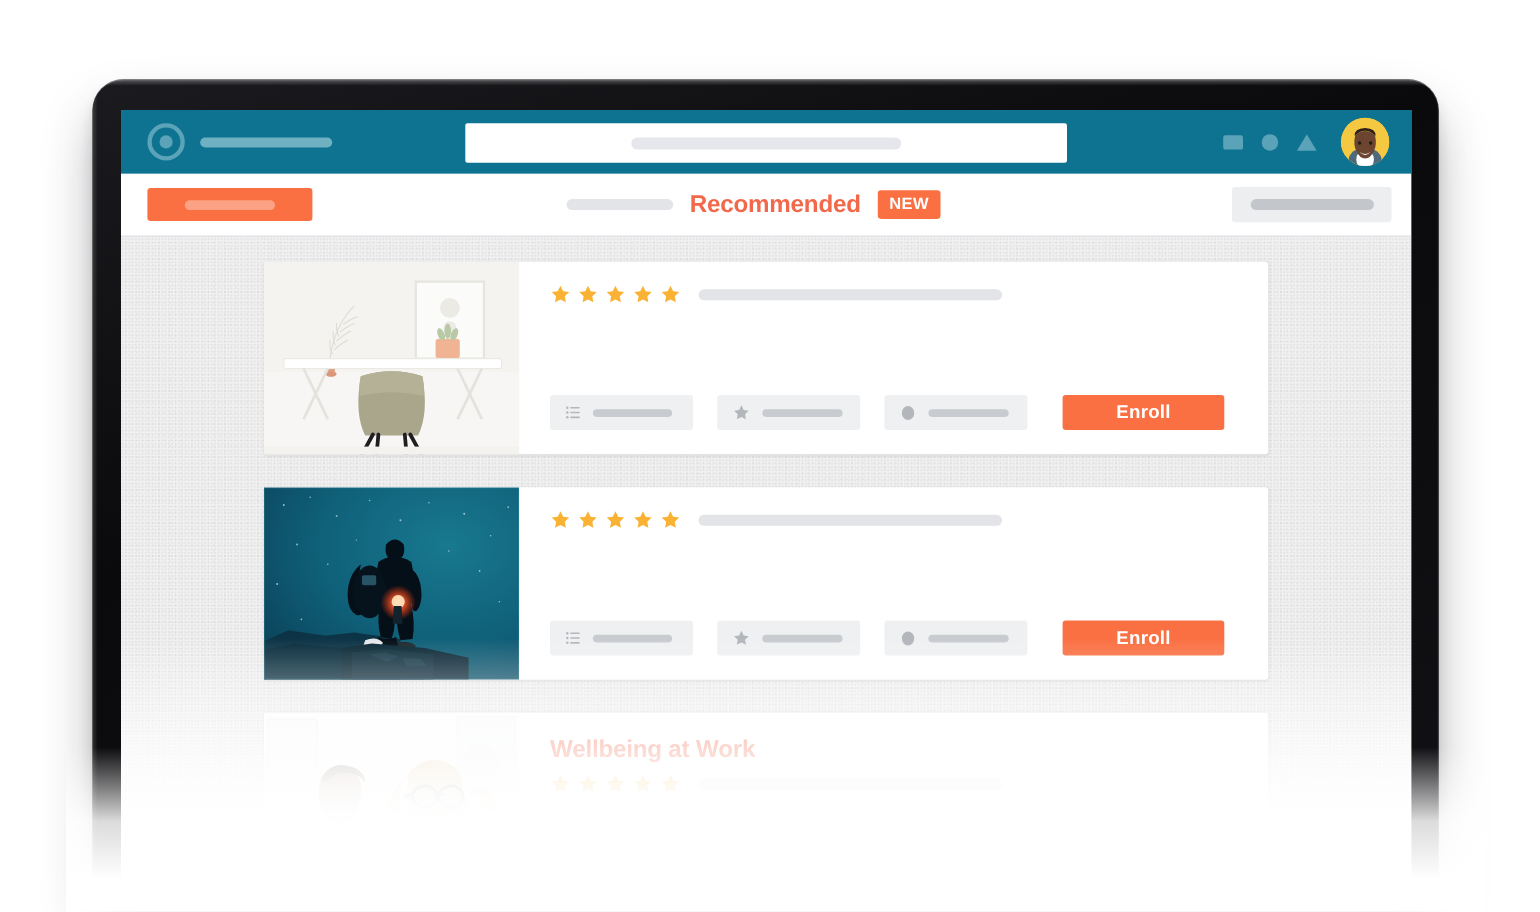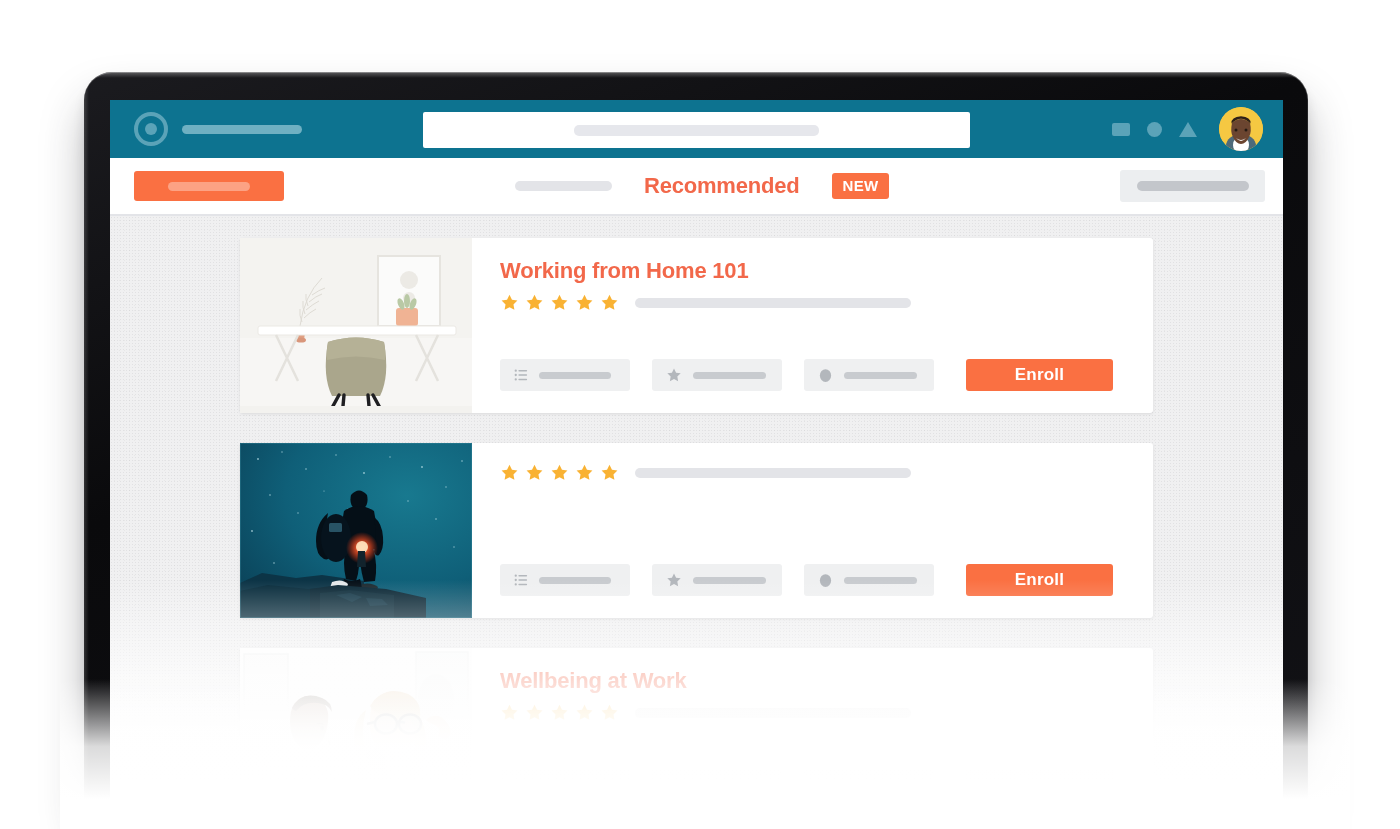--- a/index.html
+++ b/index.html
@@ -194,21 +194,21 @@
     width: 82px;
     height: 9px;
     border-radius: 5px;
     background: #fca284;
   }
   .subnav-center {
     position: absolute;
     left: 405px;
     display: flex;
     align-items: center;
-    gap: 32px;
+    gap: 15px;
   }
   .subnav-ghost {
     width: 97px;
     height: 10px;
     border-radius: 5px;
     background: #e3e4e8;
   }
   .subnav-title {
     color: #f2684a;
     font-size: 22px;
@@ -479,21 +479,20 @@
               <g stroke="#1f1f22" stroke-width="3.4" fill="none" stroke-linecap="round">
                 <path d="M99 157 l-12 22"></path>
                 <path d="M133 157 l12 22"></path>
                 <path d="M104 157 l-2 22"></path>
                 <path d="M128 157 l2 22"></path>
               </g>
               <rect x="0" y="168" width="232" height="7" fill="#f3f2ef"></rect>
             </svg>
           </div>
           <div class="card-body">
-            <h3 class="card-title">Working from Home 101</h3>
             <div class="rating-row">
               <span class="star"><svg viewBox="0 0 24 24" width="19" height="19">
                     <path d="M12 2.2l3.1 6.3 6.9 1-5 4.9 1.2 6.9L12 18l-6.2 3.3L7 14.4l-5-4.9 6.9-1z" fill="#f9b233"></path>
                   </svg></span>
               <span class="star"><svg viewBox="0 0 24 24" width="19" height="19">
                     <path d="M12 2.2l3.1 6.3 6.9 1-5 4.9 1.2 6.9L12 18l-6.2 3.3L7 14.4l-5-4.9 6.9-1z" fill="#f9b233"></path>
                   </svg></span>
               <span class="star"><svg viewBox="0 0 24 24" width="19" height="19">
                     <path d="M12 2.2l3.1 6.3 6.9 1-5 4.9 1.2 6.9L12 18l-6.2 3.3L7 14.4l-5-4.9 6.9-1z" fill="#f9b233"></path>
                   </svg></span>

